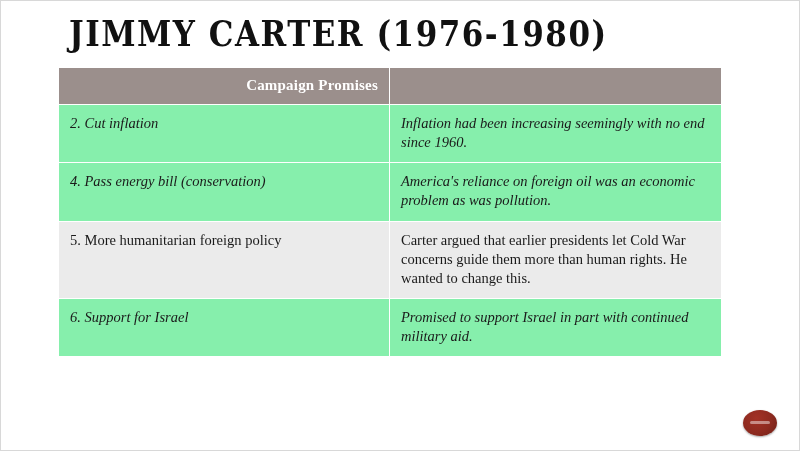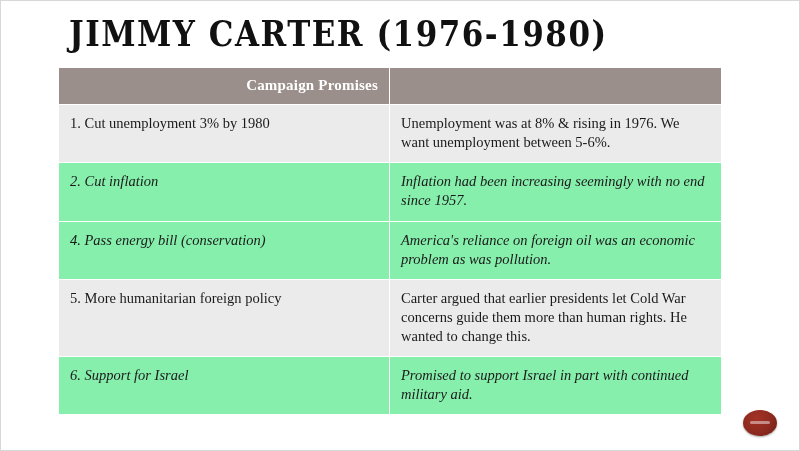--- a/index.html
+++ b/index.html
@@ -107,27 +107,23 @@
           <col class="c1">
           <col class="c2">
         </colgroup>
       <thead>
         <tr>
           <th>Campaign Promises</th>
           <th class="blank"></th>
         </tr>
       </thead>
       <tbody>
-        <tr class="shade">
-          <td>1. Cut unemployment 3% by 1980</td>
-          <td>Unemployment was at 8% &amp; rising in 1976. We want unemployment between 5-6%.</td>
-        </tr>
         <tr class="plain">
           <td>2. Cut inflation</td>
-          <td>Inflation had been increasing seemingly with no end since 1957.</td>
+          <td>Inflation had been increasing seemingly with no end since 1960.</td>
         </tr>
         <tr class="plain">
           <td>4. Pass energy bill (conservation)</td>
           <td>America's reliance on foreign oil was an economic problem as was pollution.</td>
         </tr>
         <tr class="shade">
           <td>5. More humanitarian foreign policy</td>
           <td>Carter argued that earlier presidents let Cold War concerns guide them more than human rights. He wanted to change this.</td>
         </tr>
         <tr class="plain">

